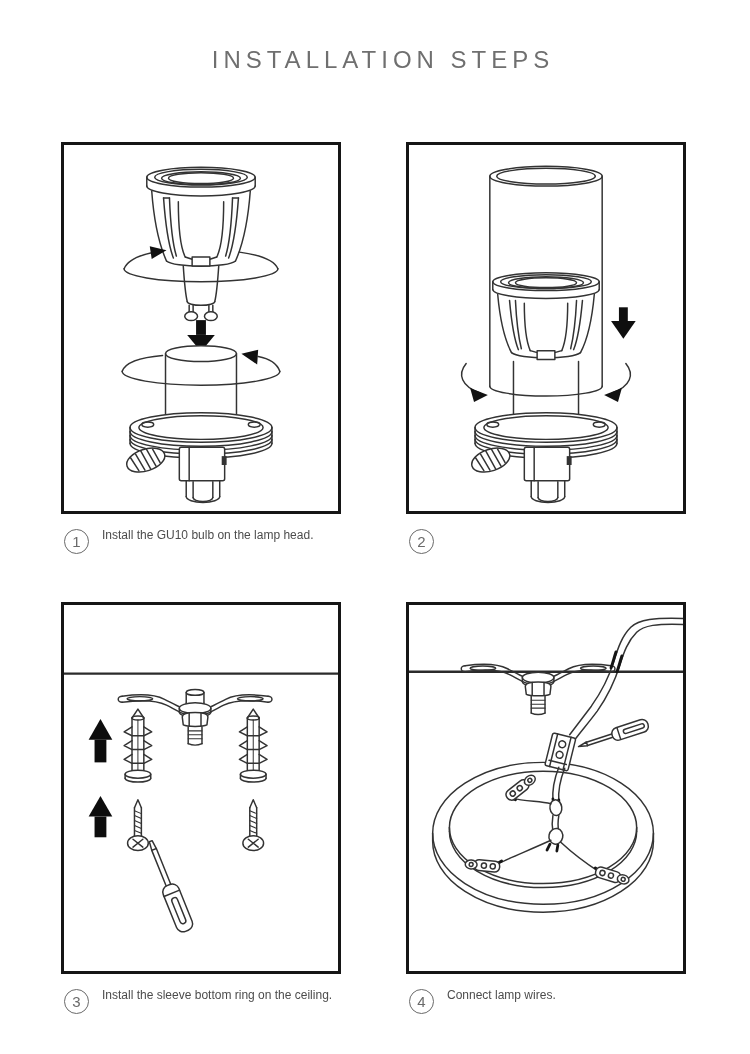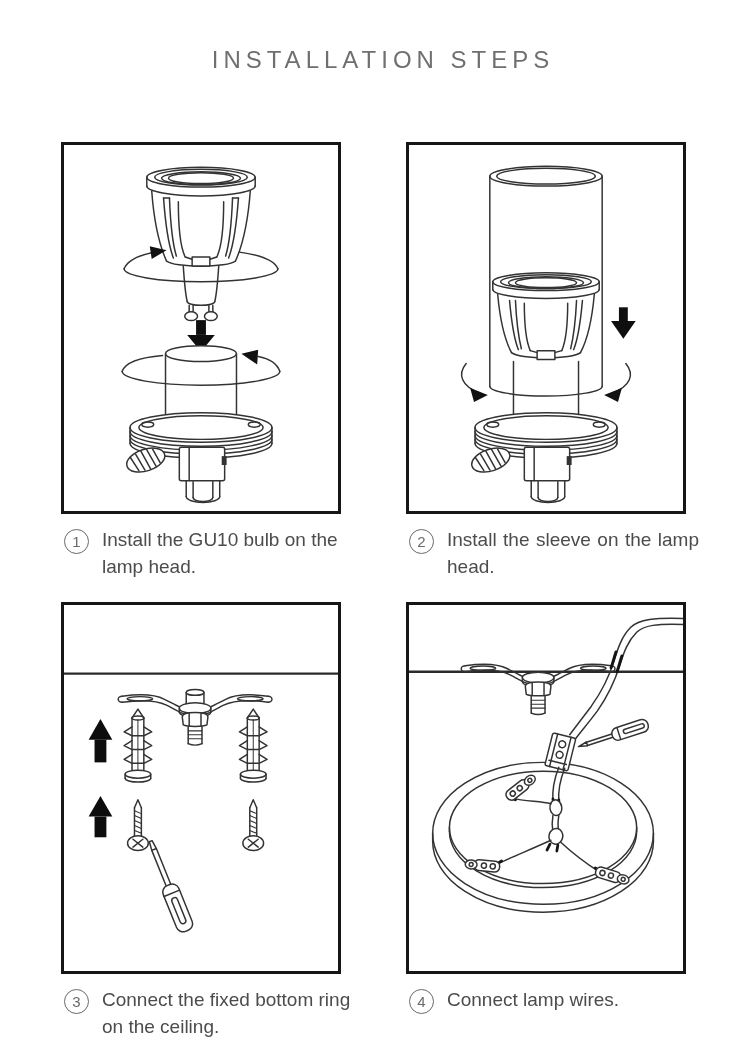--- a/index.html
+++ b/index.html
@@ -26,21 +26,21 @@
   #caption-1{left:64px;top:527px;width:290px;}
   #caption-2{left:409px;top:527px;width:290px;}
   #caption-3{left:64px;top:987px;width:290px;}
   #caption-4{left:409px;top:987px;width:290px;}
   .badge{
     flex:0 0 auto;width:23px;height:23px;margin-top:2px;
     border:1.6px solid #6a6a6a;border-radius:50%;
     display:flex;align-items:center;justify-content:center;
     font-size:15px;color:#6a6a6a;
   }
-  .captext{font-size:19px;line-height:1.42;}
+  .captext{font-size:12px;line-height:1.42;}
   #caption-2 .captext{text-align:justify;}
   .art{stroke:#333;stroke-width:1.5;fill:none;stroke-linecap:round;stroke-linejoin:round;}
 </style>
 </head>
 <body>
 
 <div class="title">INSTALLATION STEPS</div>
 
 <figure class="panel" id="panel-1">
   <svg viewBox="0 0 278 368">
@@ -384,22 +384,21 @@
     </g>
   </svg>
 </figure>
 
 <div class="caption" id="caption-1">
   <span class="badge">1</span>
   <span class="captext">Install the GU10 bulb on the lamp head.</span>
 </div>
 <div class="caption" id="caption-2">
   <span class="badge">2</span>
-  <span class="captext">Install the sleeve on the lamp head.</span>
 </div>
 <div class="caption" id="caption-3">
   <span class="badge">3</span>
-  <span class="captext">Connect the fixed bottom ring on the ceiling.</span>
+  <span class="captext">Install the sleeve bottom ring on the ceiling.</span>
 </div>
 <div class="caption" id="caption-4">
   <span class="badge">4</span>
   <span class="captext">Connect lamp wires.</span>
 </div>
 
 </body></html>

